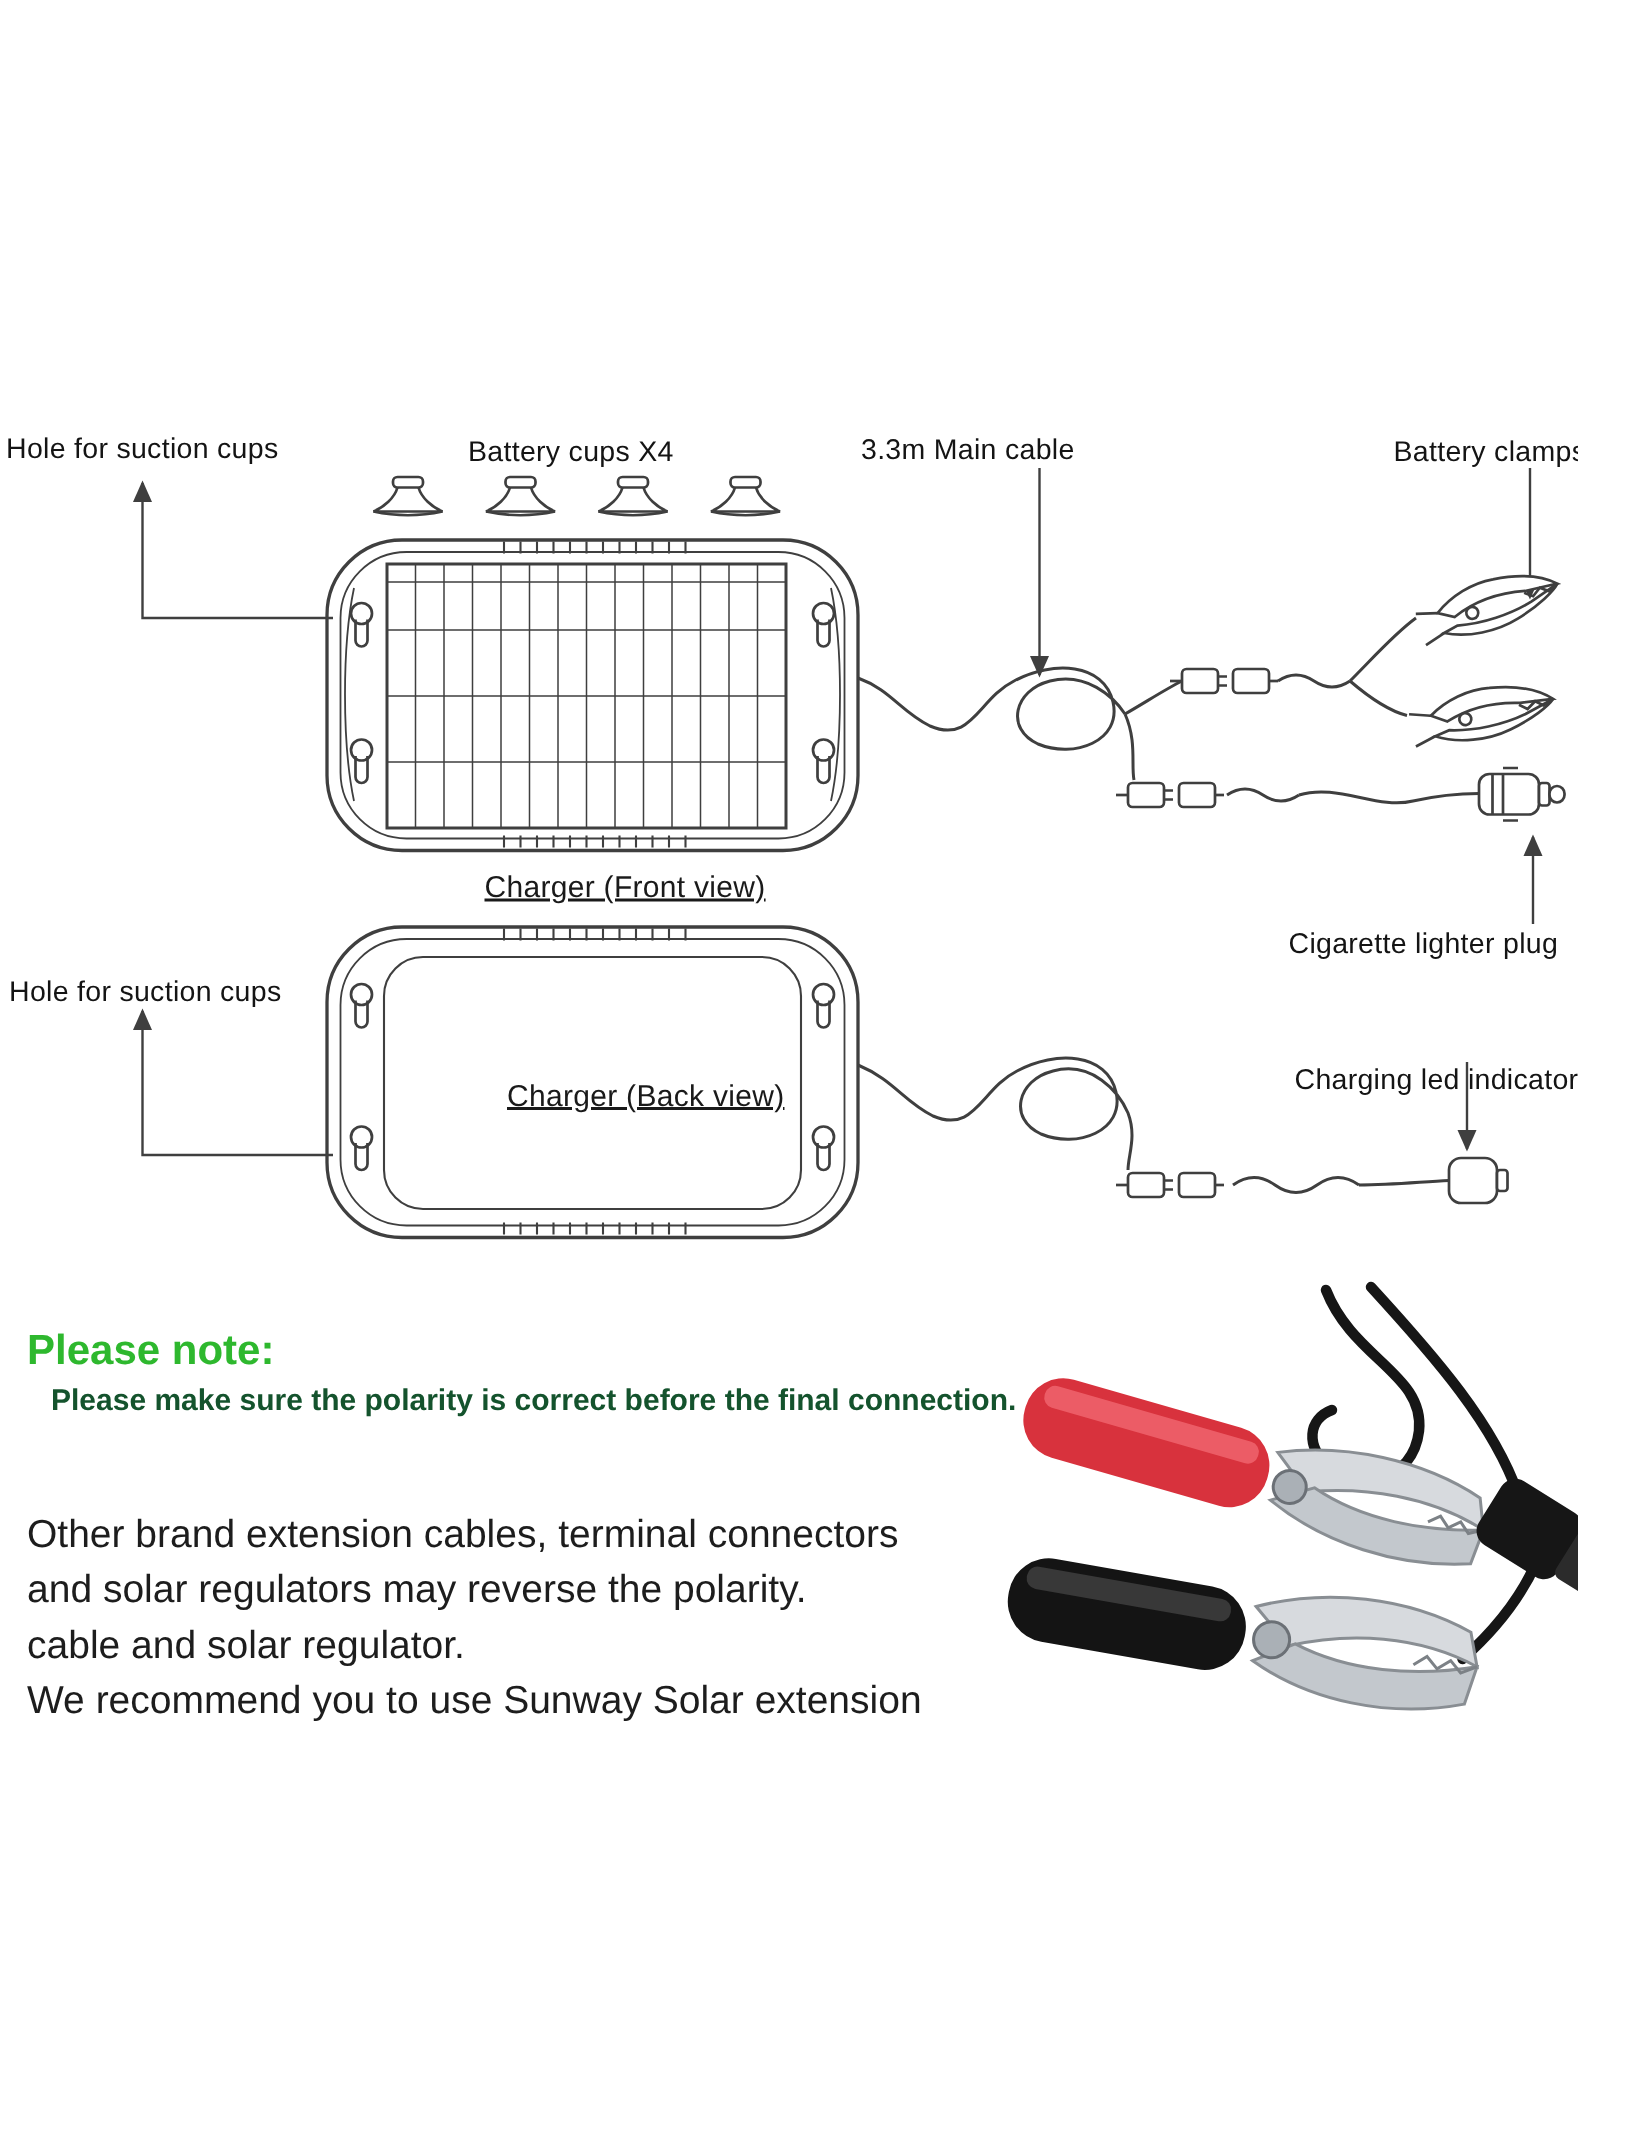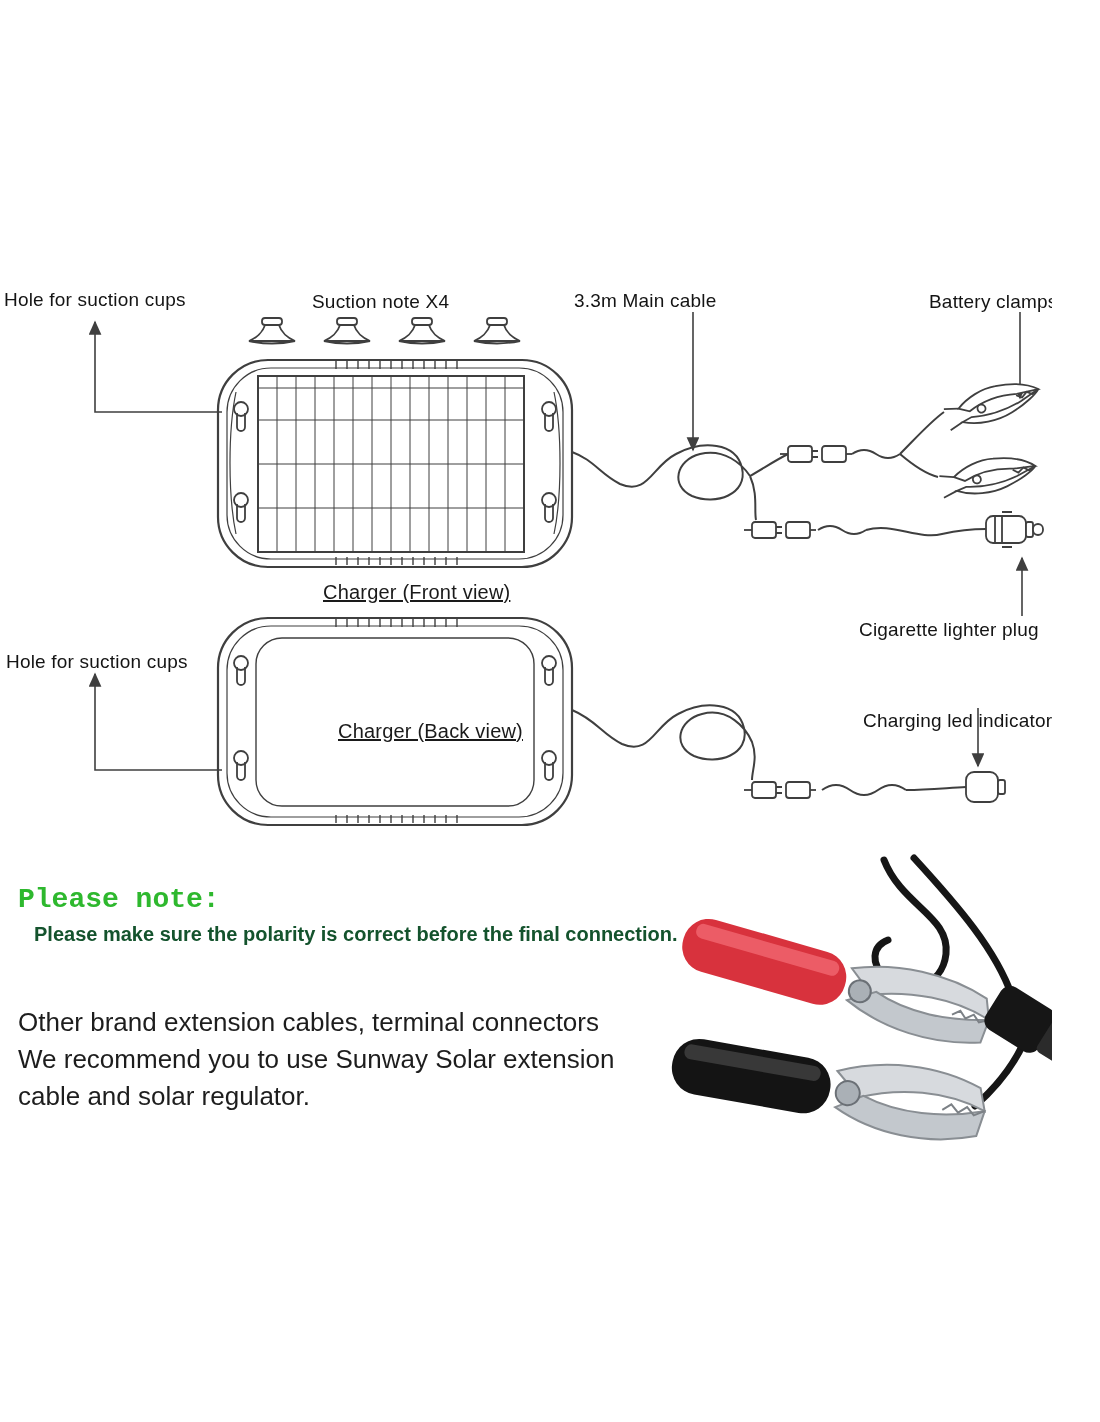--- a/index.html
+++ b/index.html
@@ -14,21 +14,21 @@
   .lbl{
     position:absolute;
     font-size:19px;
     color:#141414;
     white-space:nowrap;
     letter-spacing:.2px;
   }
   .caption{font-size:20px;color:#1a1a1a;text-decoration:underline;}
   .note-title{
     position:absolute;left:18px;top:884px;
-    font-size:28px;font-weight:700;color:#2eb82e;font-family:Liberation Mono, monospace;
+    font-size:28px;font-weight:700;color:#2eb82e;
   }
   .note-sub{
     position:absolute;left:34px;top:923px;
     font-size:20px;font-weight:700;color:#14532d;
   }
   .note-body{
     position:absolute;left:18px;top:1004px;
     font-size:26px;color:#1d1d1d;line-height:37px;
   }
 </style>
@@ -177,21 +177,21 @@
         <rect x="-36" y="-25" width="62" height="50" rx="11" fill="#161616"></rect>
         <rect x="24" y="-18" width="32" height="36" rx="5" fill="#2b2b2b"></rect>
         <rect x="54" y="-12" width="18" height="24" rx="3" fill="#8f949a"></rect>
         <circle cx="63" cy="0" r="4.5" fill="#3c4146"></circle>
       </g>
     </g>
   </svg>
 
   <div class="lbl" style="left:4px;top:289px">Hole for suction cups</div>
 
-  <div class="lbl" style="left:312px;top:291px">Suction note X4</div>
+  <div class="lbl" style="left:312px;top:291px">Battery cups X4</div>
 
   <div class="lbl" style="left:574px;top:290px">3.3m Main cable</div>
 
   <div class="lbl" style="left:929px;top:291px">Battery clamps</div>
 
   <div class="lbl caption" style="left:323px;top:581px">Charger (Front view)</div>
 
   <div class="lbl" style="left:859px;top:619px">Cigarette lighter plug</div>
 
   <div class="lbl" style="left:6px;top:651px">Hole for suction cups</div>
@@ -199,17 +199,18 @@
   <div class="lbl caption" style="left:338px;top:720px">Charger (Back view)</div>
 
   <div class="lbl" style="left:863px;top:710px">Charging led indicator</div>
 
   <div class="note-title">Please note:</div>
 
   <div class="note-sub">Please make sure the polarity is correct before the final connection.</div>
 
   <div class="note-body">
     <div>Other brand extension cables, terminal connectors</div>
+    <div>and solar regulators may reverse the polarity.</div>
+    <div>cable and solar regulator.</div>
     <div>We recommend you to use Sunway Solar extension</div>
-    <div>cable and solar regulator.</div>
   </div>
 
 </div>
 
 </body></html>

